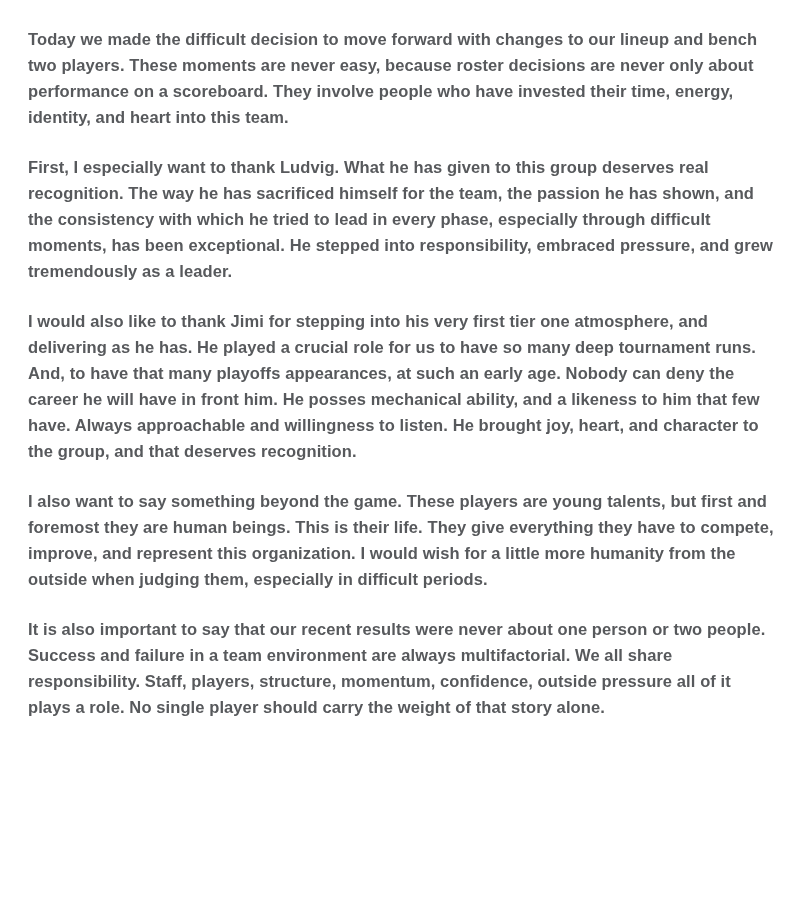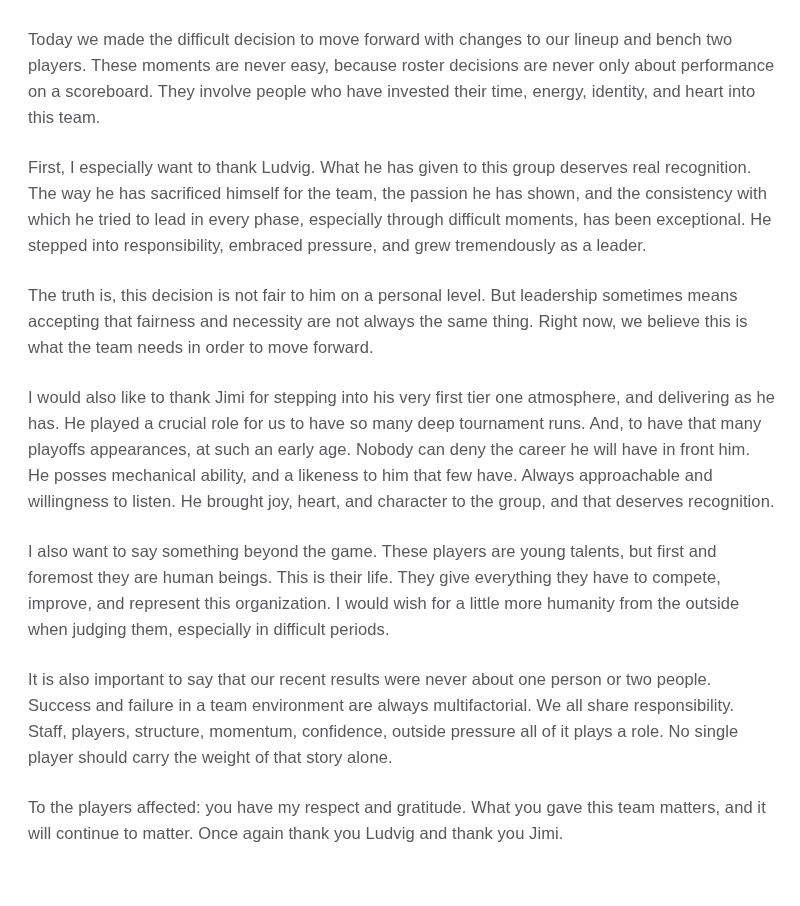--- a/index.html
+++ b/index.html
@@ -18,31 +18,30 @@
     max-width: 750px;
   }
   .statement p {
     font-family: "Liberation Sans", "DejaVu Sans", sans-serif;
     font-size: 16.5px;
     line-height: 26px;
     letter-spacing: 0.1px;
     color: #57595c;
     margin: 0 0 24px 0;
     text-align: left;
+    font-weight: bold;
   }
   .statement p:last-child {
     margin-bottom: 0;
   }
 </style>
 </head>
 <body>
 
 <div class="page">
   <div class="statement">
     <p>Today we made the difficult decision to move forward with changes to our lineup and bench two players. These moments are never easy, because roster decisions are never only about performance on a scoreboard. They involve people who have invested their time, energy, identity, and heart into this team.</p>
     <p>First, I especially want to thank Ludvig. What he has given to this group deserves real recognition. The way he has sacrificed himself for the team, the passion he has shown, and the consistency with which he tried to lead in every phase, especially through difficult moments, has been exceptional. He stepped into responsibility, embraced pressure, and grew tremendously as a leader.</p>
-    <p>The truth is, this decision is not fair to him on a personal level. But leadership sometimes means accepting that fairness and necessity are not always the same thing. Right now, we believe this is what the team needs in order to move forward.</p>
     <p>I would also like to thank Jimi for stepping into his very first tier one atmosphere, and delivering as he has. He played a crucial role for us to have so many deep tournament runs. And, to have that many playoffs appearances, at such an early age. Nobody can deny the career he will have in front him. He posses mechanical ability, and a likeness to him that few have. Always approachable and willingness to listen. He brought joy, heart, and character to the group, and that deserves recognition.</p>
     <p>I also want to say something beyond the game. These players are young talents, but first and foremost they are human beings. This is their life. They give everything they have to compete, improve, and represent this organization. I would wish for a little more humanity from the outside when judging them, especially in difficult periods.</p>
     <p>It is also important to say that our recent results were never about one person or two people. Success and failure in a team environment are always multifactorial. We all share responsibility. Staff, players, structure, momentum, confidence, outside pressure all of it plays a role. No single player should carry the weight of that story alone.</p>
-    <p>To the players affected: you have my respect and gratitude. What you gave this team matters, and it will continue to matter. Once again thank you Ludvig and thank you Jimi.</p>
   </div>
 </div>
 
 </body></html>

